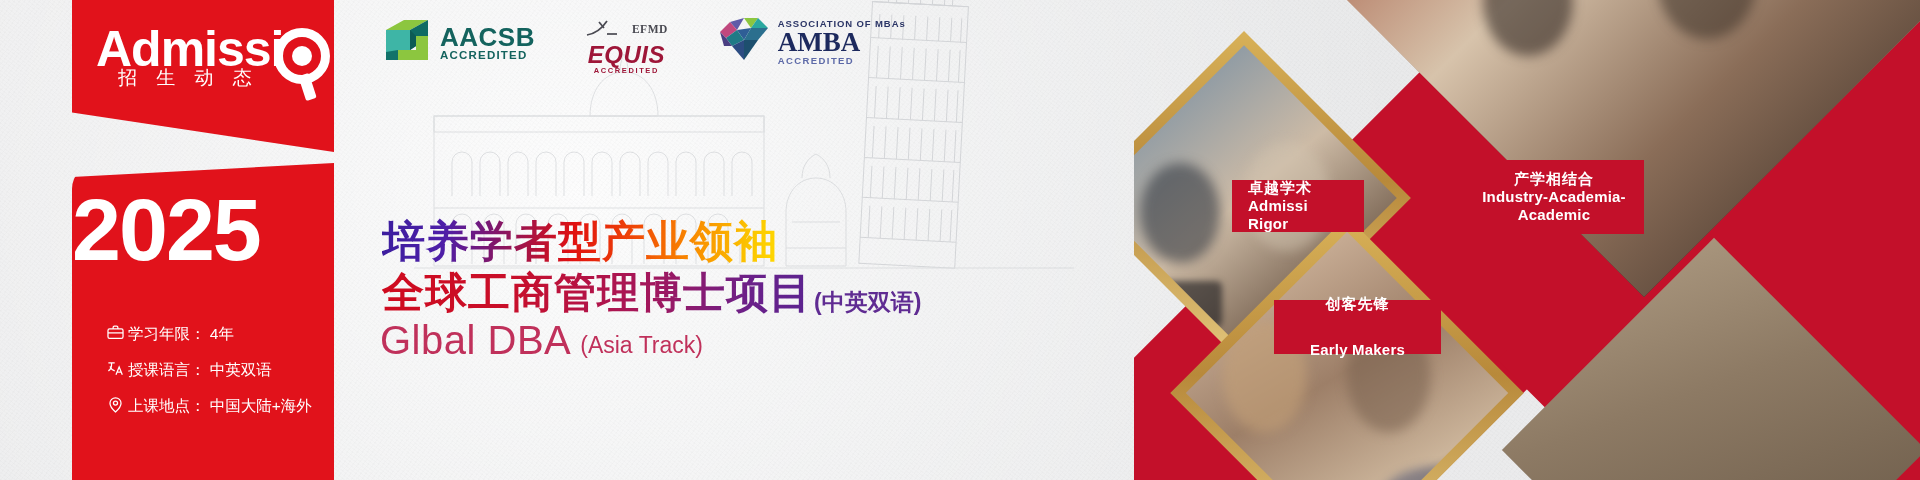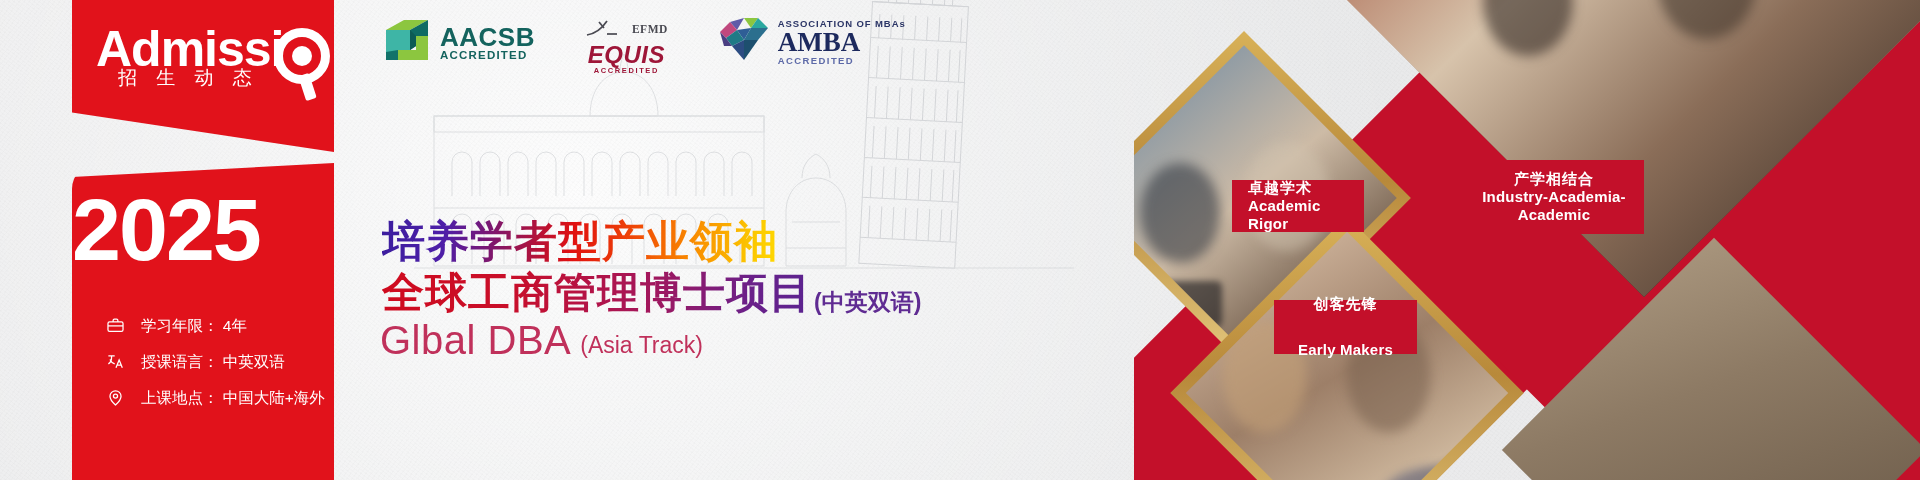--- a/index.html
+++ b/index.html
@@ -63,21 +63,21 @@
     position:absolute; left:206px; top:52px; width:11px; height:26px;
     background:#ffffff; transform:rotate(-18deg); border-radius:2px;
   }
   #year {
     position:absolute; left:0; top:182px; width:262px;
     text-align:left; color:#ffffff;
     font-size:88px; font-weight:bold; letter-spacing:-2px; line-height:96px;
   }
   #info-list { position:absolute; left:34px; top:316px; width:240px; }
   .info-row {
-    display:flex; gap:16px;
+    display:flex; align-items:center; gap:3px;
     height:36px; color:#ffffff; font-size:15.5px; white-space:nowrap;
   }
   .info-row svg { flex:0 0 auto; }
 
   
   #center { position:absolute; left:334px; top:0; width:800px; height:480px; }
   #accreds {
     position:absolute; left:48px; top:16px;
     display:flex; align-items:flex-start; gap:50px;
   }
@@ -394,27 +394,27 @@
         <div class="blob" style="left:58%;top:70%;width:120px;height:80px;background:rgba(60,72,110,.45);filter:blur(5px);"></div>
       </div>
     </div>
 
     <div class="diamond" style="left:430px; top:300px; width:300px; height:300px;">
       <div class="inner" style="background:linear-gradient(160deg,#bca98f 0%,#8d7a64 40%,#554637 100%);"></div>
     </div>
 
     <div class="label" style="left:98px; top:180px; width:132px; height:52px;">
       <span class="cn">卓越学术</span>
-      <span class="en">Academic Rigor</span>
+      <span class="en">Admissi Rigor</span>
     </div>
 
     <div class="label ctr" style="left:330px; top:160px; width:180px; height:74px;">
       <span class="cn">产学相结合</span>
       <span class="en">Industry-Academia-</span>
       <span class="en">Academic</span>
     </div>
 
-    <div class="label ctr" style="left:140px; top:300px; width:143px; height:54px;gap:28px;">
+    <div class="label ctr" style="left:140px; top:300px; width:167px; height:54px;gap:28px;">
       <span class="cn">创客先锋</span>
       <span class="en">Early Makers</span>
     </div>
   </div>
 </div>
 
 </body></html>

